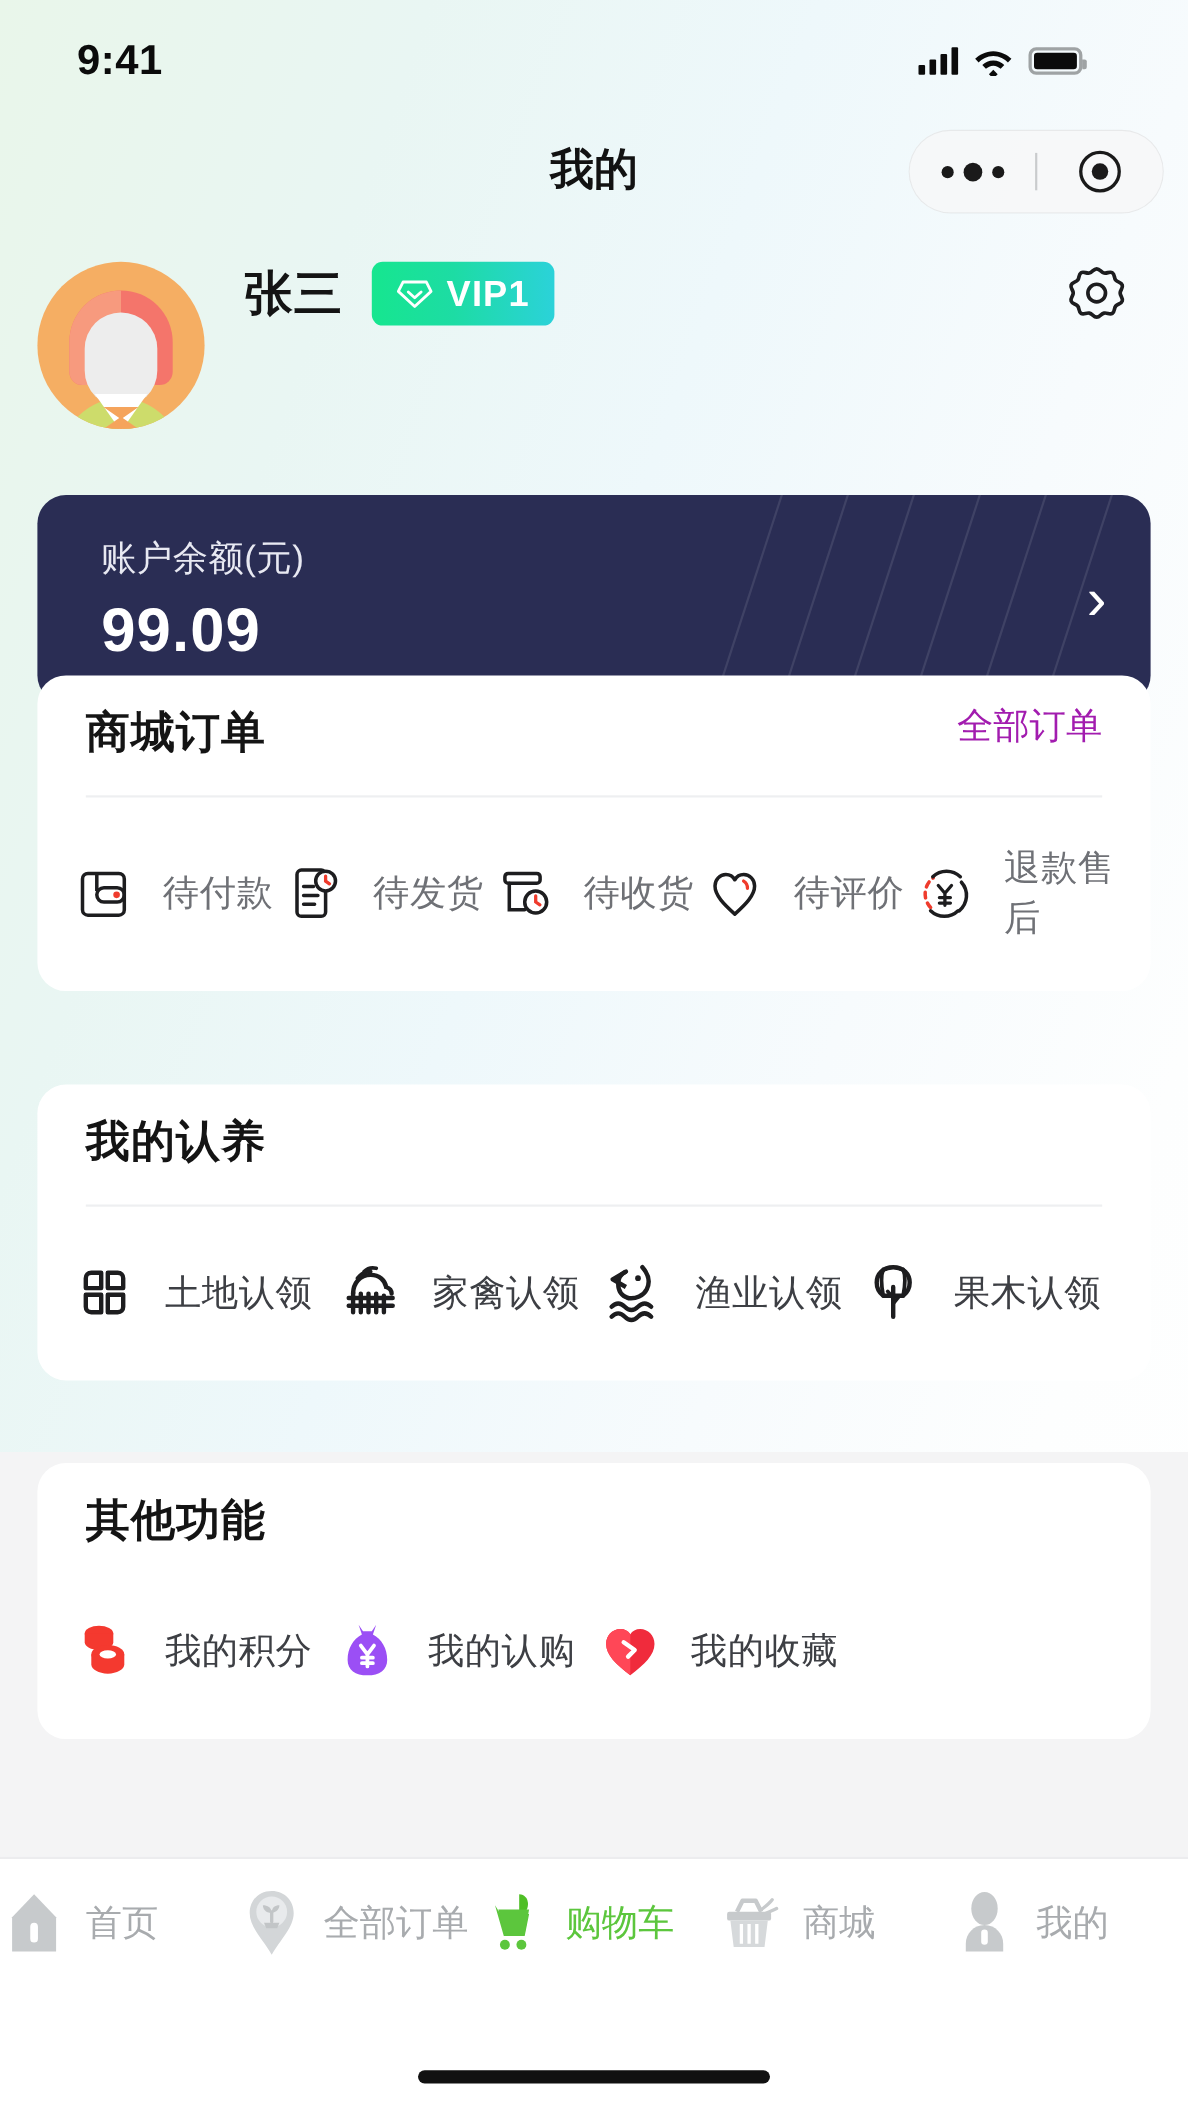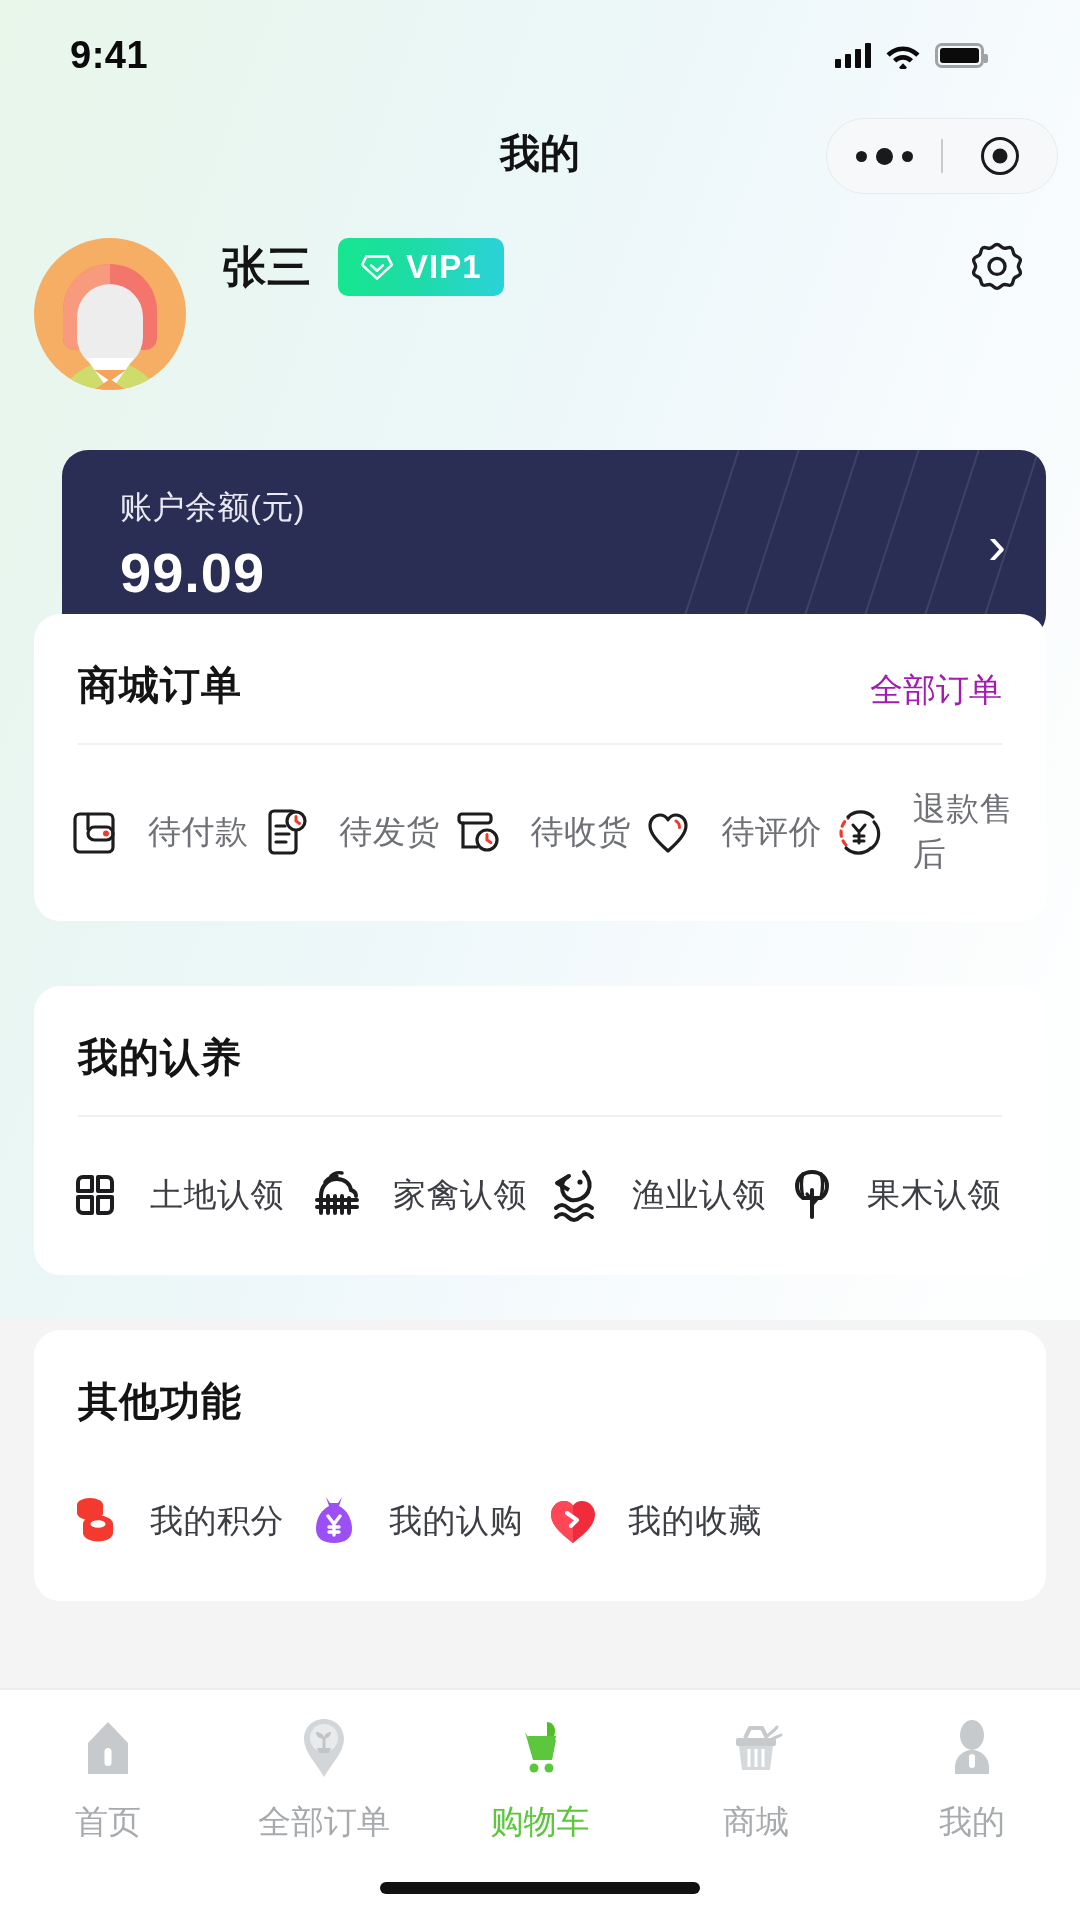--- a/index.html
+++ b/index.html
@@ -101,39 +101,39 @@
     display:flex; align-items:center; gap:12px;
   }
   .vip-dia{ width:34px;height:34px; flex:none;}
   .vip-label{ font-size:33px; font-weight:700; color:#fff; letter-spacing:1px;}
   .gear{ margin-left:auto; width:62px;height:62px;}
 
   
   .balance{
     position:absolute; left:34px; right:34px; top:450px; height:190px;
     background:#2a2d54; border-radius:26px; z-index:2; overflow:hidden;
-    display:flex; align-items:center; padding:0 40px 0 58px;margin-left:28px;
+    display:flex; align-items:center; padding:0 40px 0 58px;
   }
   .bal-stripes{ position:absolute; inset:0; overflow:hidden;}
   .bal-stripes i{ position:absolute; top:-50px; width:2px; height:320px;
     background:rgba(255,255,255,.10); transform:rotate(18deg); }
   .bal-texts{ position:relative; z-index:2; }
   .bal-label{ font-size:32px; color:#e8e9f2; font-weight:500; letter-spacing:.5px;}
   .bal-value{ font-size:56px; color:#fff; font-weight:700; margin-top:10px; letter-spacing:1px;}
   .bal-arrow{ margin-left:auto; position:relative; z-index:2; color:#fff; font-size:54px;
     font-weight:300; line-height:1;}
 
   
   .card{
     position:absolute; left:34px; right:34px;
     background:#fff; border-radius:26px; z-index:3;
   }
   .card-head{
-    display:flex; align-items:flex-end; justify-content:space-between;
-    padding:44px 44px 0 44px;
+    display:flex; align-items:flex-start; justify-content:space-between;
+    padding:24px 44px 0 44px;
   }
   .card-title{ font-size:40px; font-weight:700; color:#141414; letter-spacing:1px;}
   .card-more{ font-size:33px; color:#a21caf; }
   .divider{ height:2px; background:#eeeff1; margin:30px 44px 0 44px;}
 
   .grid{ display:flex; padding:42px 28px 44px 28px;}
   .grid5 .cell{ width:20%; }
   .grid4 .cell{ width:25%; }
   .cell{
     display:flex; flex-direction:row; align-items:center; gap:22px;
@@ -145,21 +145,21 @@
   #card-orders{ top:614px; }
   #card-adopt{ top:986px; }
   #card-other{ top:1330px; }
 
   
   .tabbar{
     position:absolute; left:0; right:0; bottom:0; height:232px; z-index:9;
     background:#fff; border-top:2px solid #ececee;
     display:flex; align-items:flex-start; padding-top:22px;
   }
-  .tab{ width:20%; display:flex; flex-direction:column; align-items:center; gap:16px;}
+  .tab{ width:20%; display:flex; flex-direction:row; align-items:center; gap:16px;}
   .tab-ico{ height:72px; display:flex; align-items:center; justify-content:center;}
   .tab-label{ font-size:33px; color:#a8abae; }
   .tab.active .tab-label{ color:#5cc63d; }
   .home-ind{
     position:absolute; left:50%; transform:translateX(-50%); bottom:26px;
     width:320px; height:12px; border-radius:6px; background:#111; z-index:12;
   }
 </style>
 </head>
 <body>

